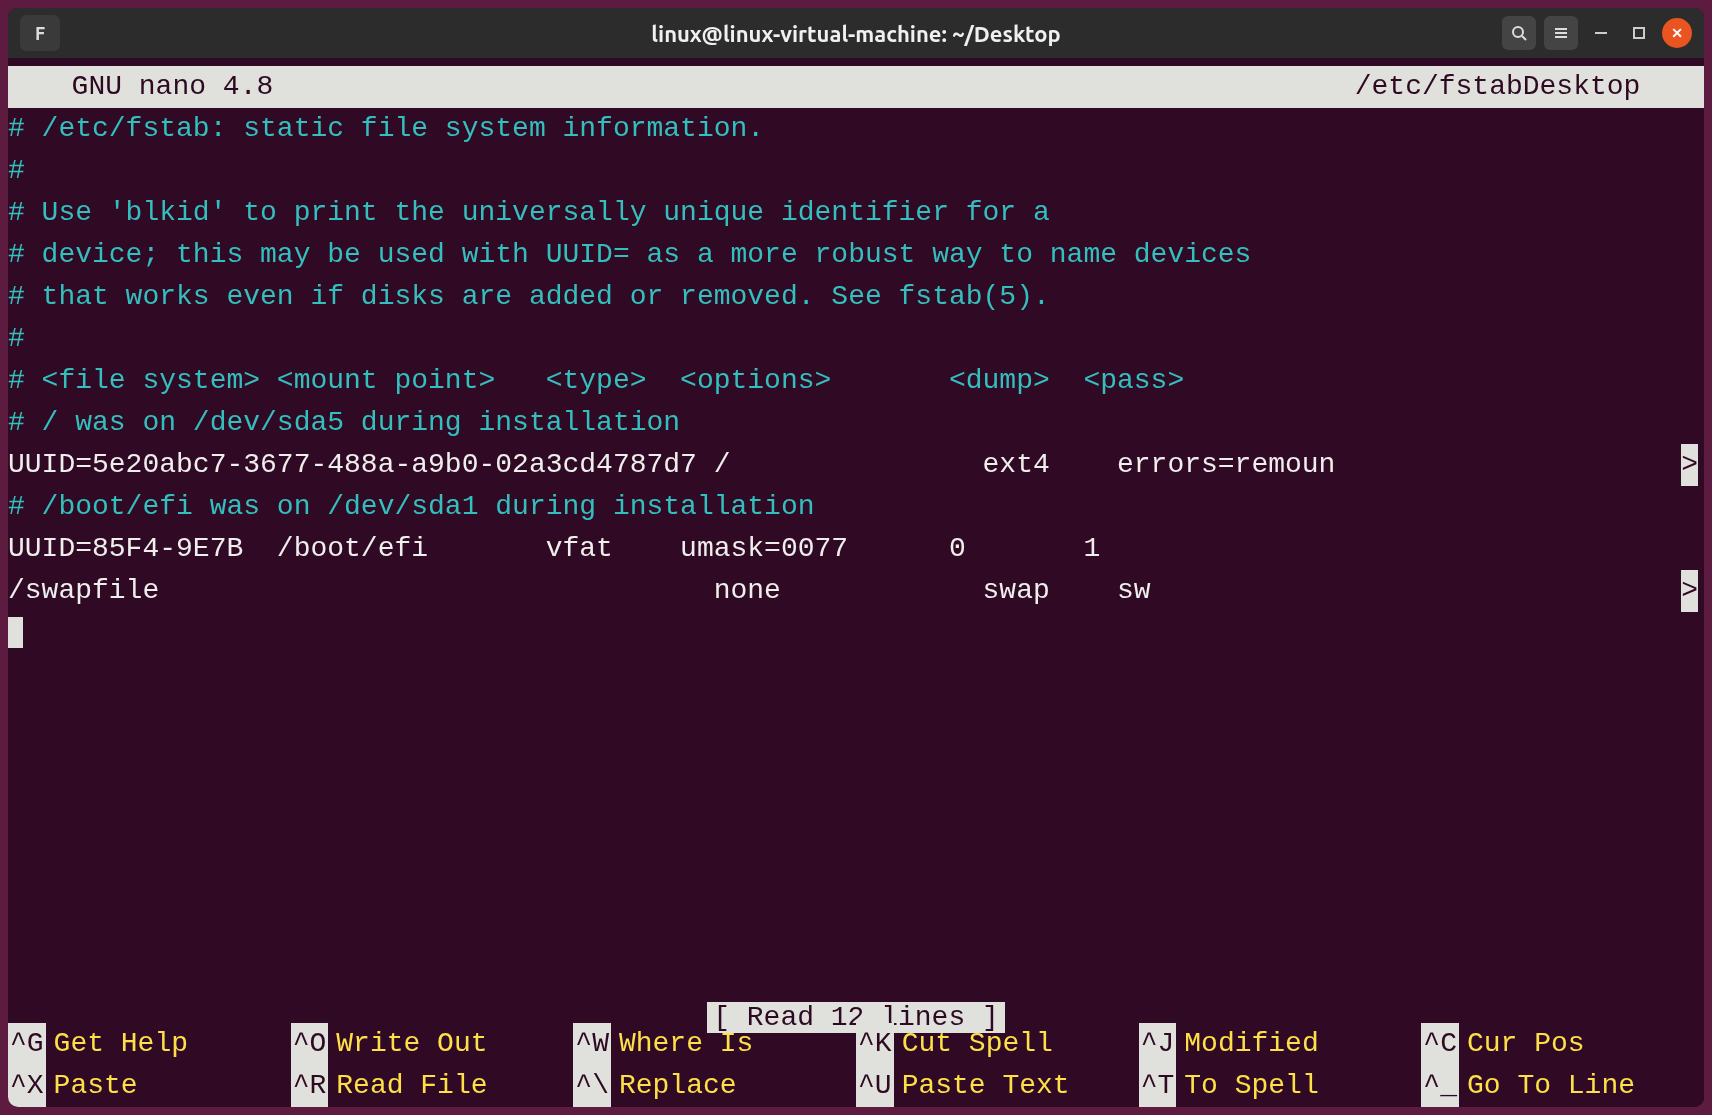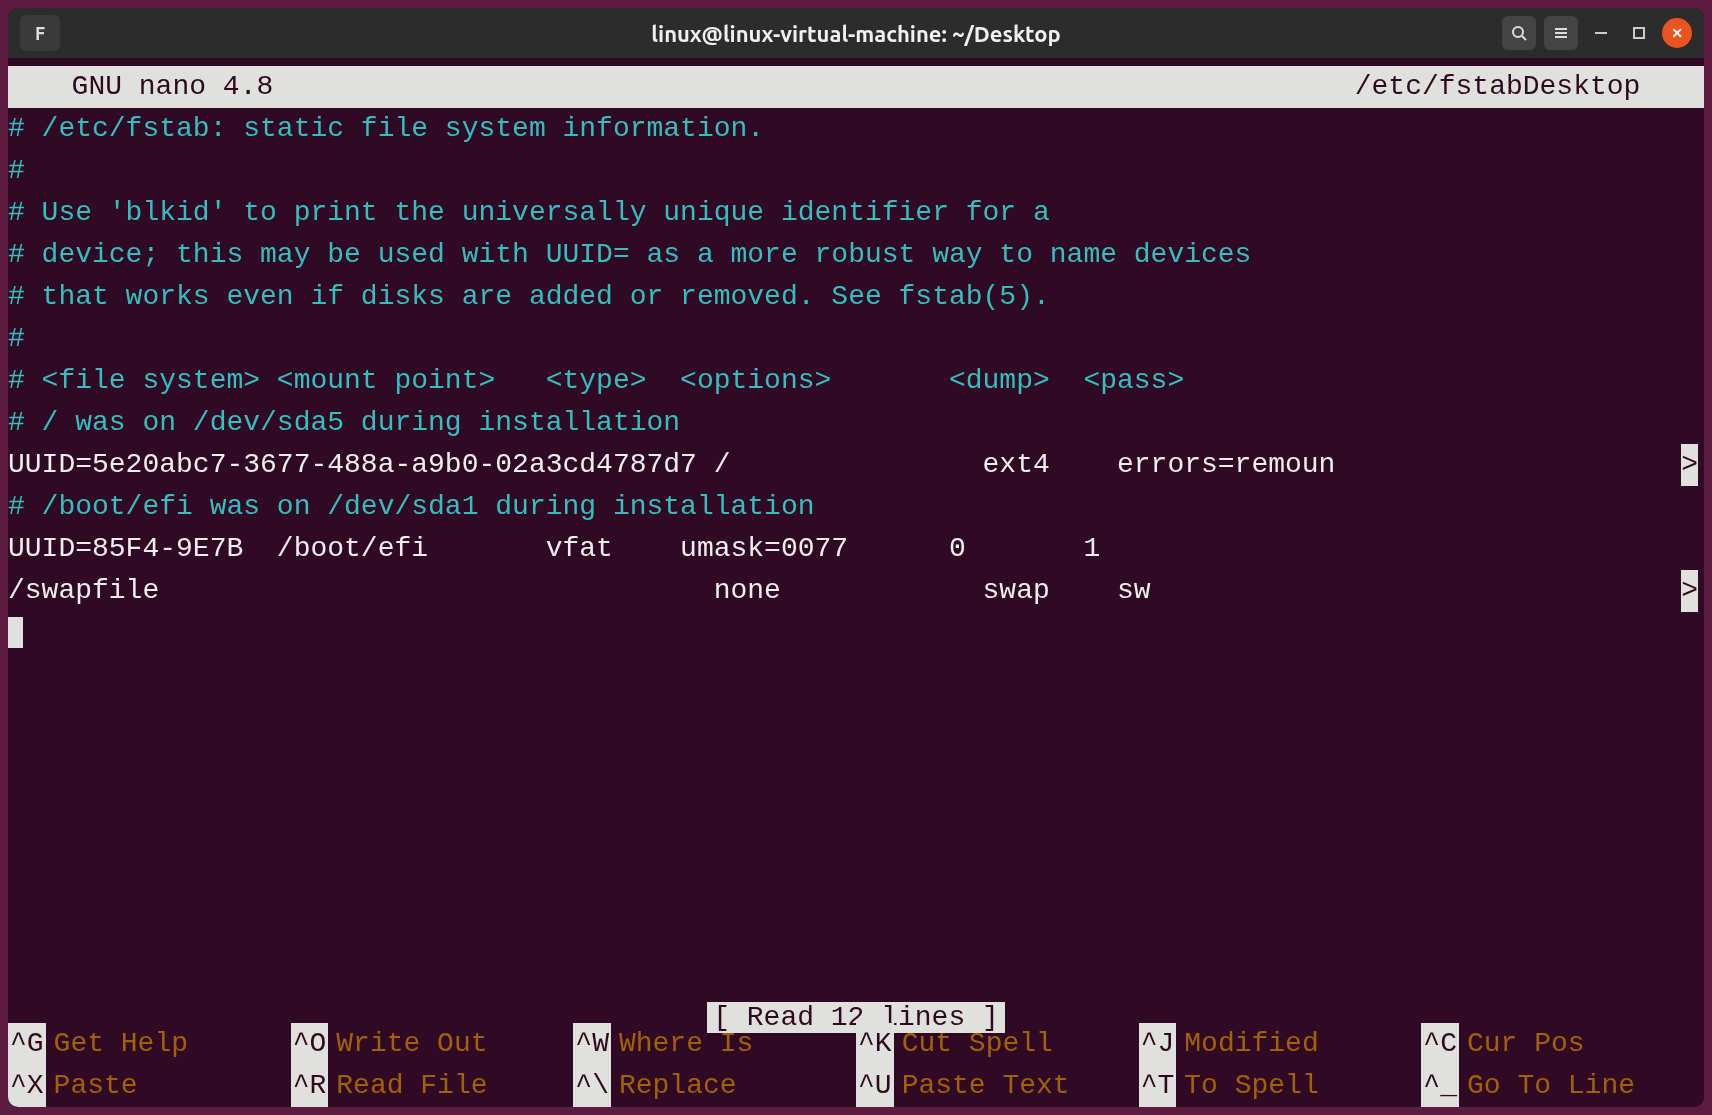--- a/index.html
+++ b/index.html
@@ -156,21 +156,21 @@
   }
   .sc .key {
     background: #e0e0dc;
     color: #2e0a22;
     display: inline-block;
     min-width: 2ch;
     text-align: left;
     padding: 0 2px;
   }
   .sc .lbl {
-    color: #a16207;
+    color: #fde047;
     padding-left: 8px;
   }
 </style>
 </head>
 <body>
 
 <div class="window">
 
   <div class="titlebar">
     <div class="app-icon">

